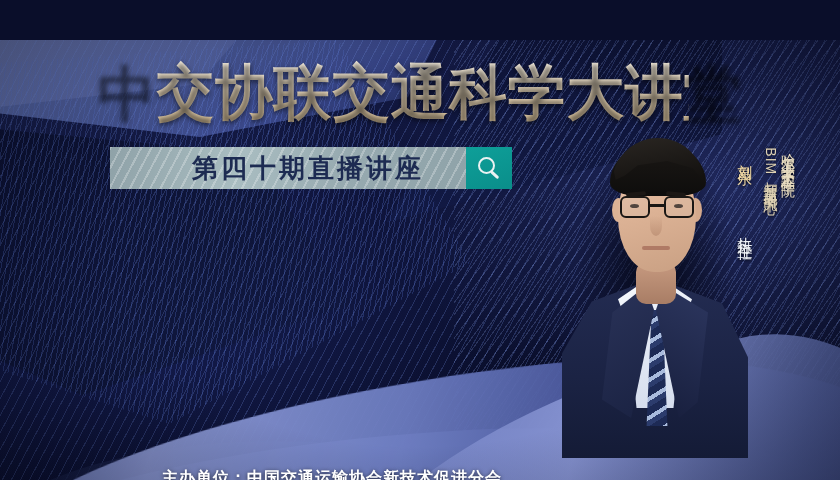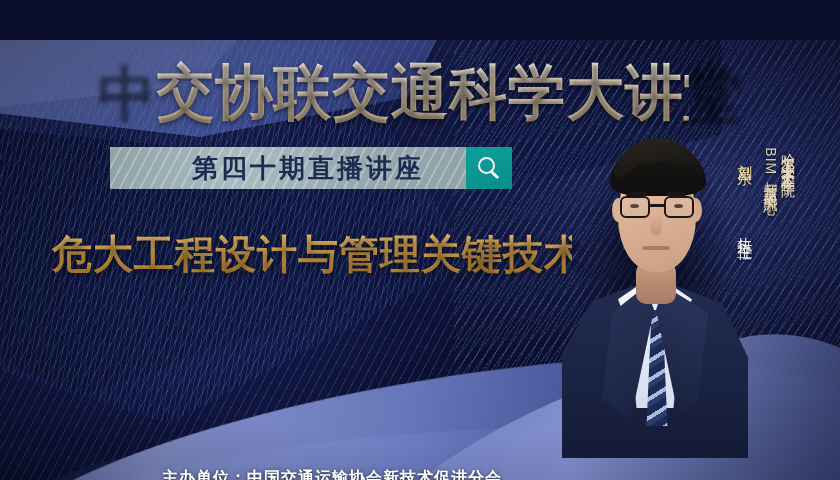--- a/index.html
+++ b/index.html
@@ -380,21 +380,20 @@
       <span class="sub-text">第四十期直播讲座</span>
     </div>
     <div class="sub-search">
       <span class="mag">
         <span class="mag-c"></span>
           <span class="mag-h"></span>
       </span>
     </div>
   </div>
 
-  <div class="headline">危大工程设计与管理关键技术</div>
 
 
   <div class="vcol vcol-school">哈尔滨工业大学土木工程学院</div>
   <div class="vcol vcol-center"><span class="bim">BIM</span><span>与智慧工地研究中心</span></div>
   <div class="vcol vcol-name">刘昌永</div>
   <div class="vcol vcol-role">执行主任</div>
 
   <div class="footer">
     <span>主办单位：中国交通运输协会新技术促进分会</span>
     <span class="gap"></span>

